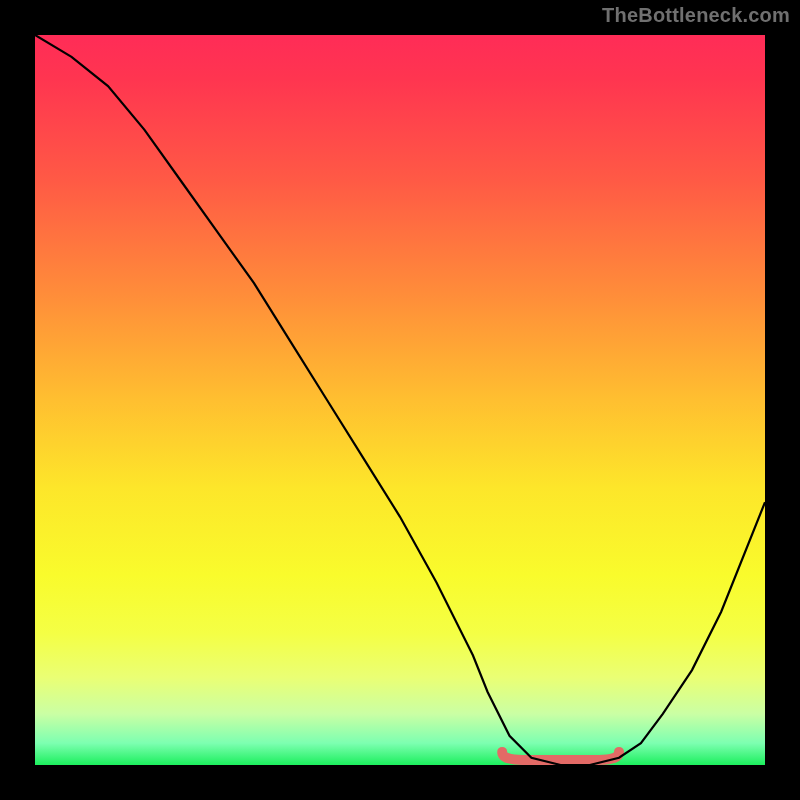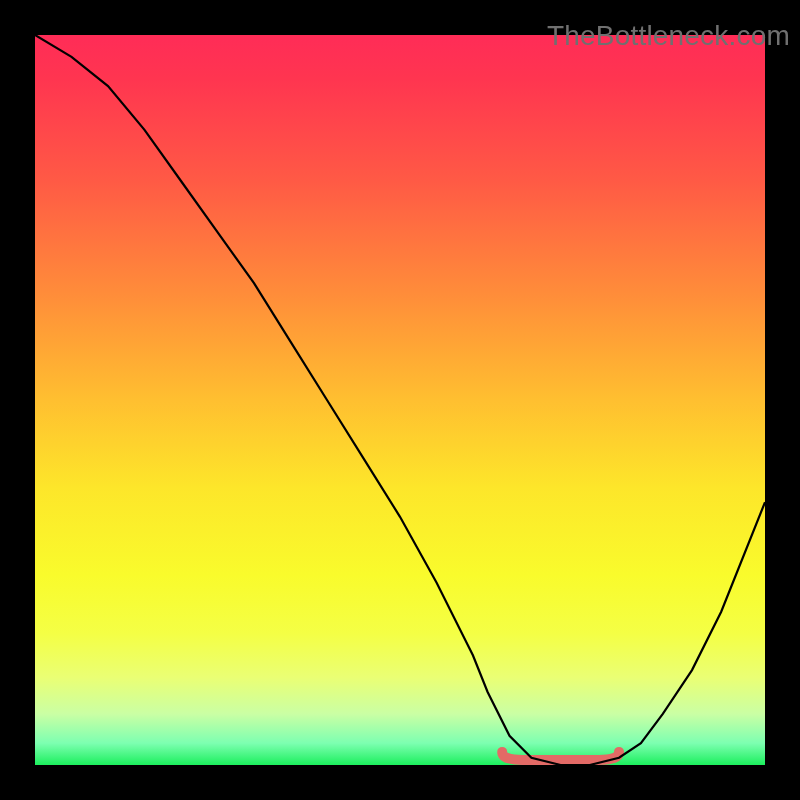--- a/index.html
+++ b/index.html
@@ -5,26 +5,26 @@
   * { margin: 0; padding: 0; box-sizing: border-box; }
   html, body { width: 800px; height: 800px; overflow: hidden; background: #000; }
   .frame {
     position: relative;
     width: 800px;
     height: 800px;
     background: #000;
   }
   .watermark {
     position: absolute;
-    top: 20px;
+    top: 4px;
     right: 10px;
     color: #707070;
     font-family: Arial, Helvetica, sans-serif;
-    font-size: 28px;
-    font-weight: normal;
+    font-size: 20px;
+    font-weight: bold;
     letter-spacing: 0.2px;
     z-index: 10;
   }
   .plot-area {
     position: absolute;
     left: 35px;
     top: 35px;
     width: 730px;
     height: 730px;
   }

